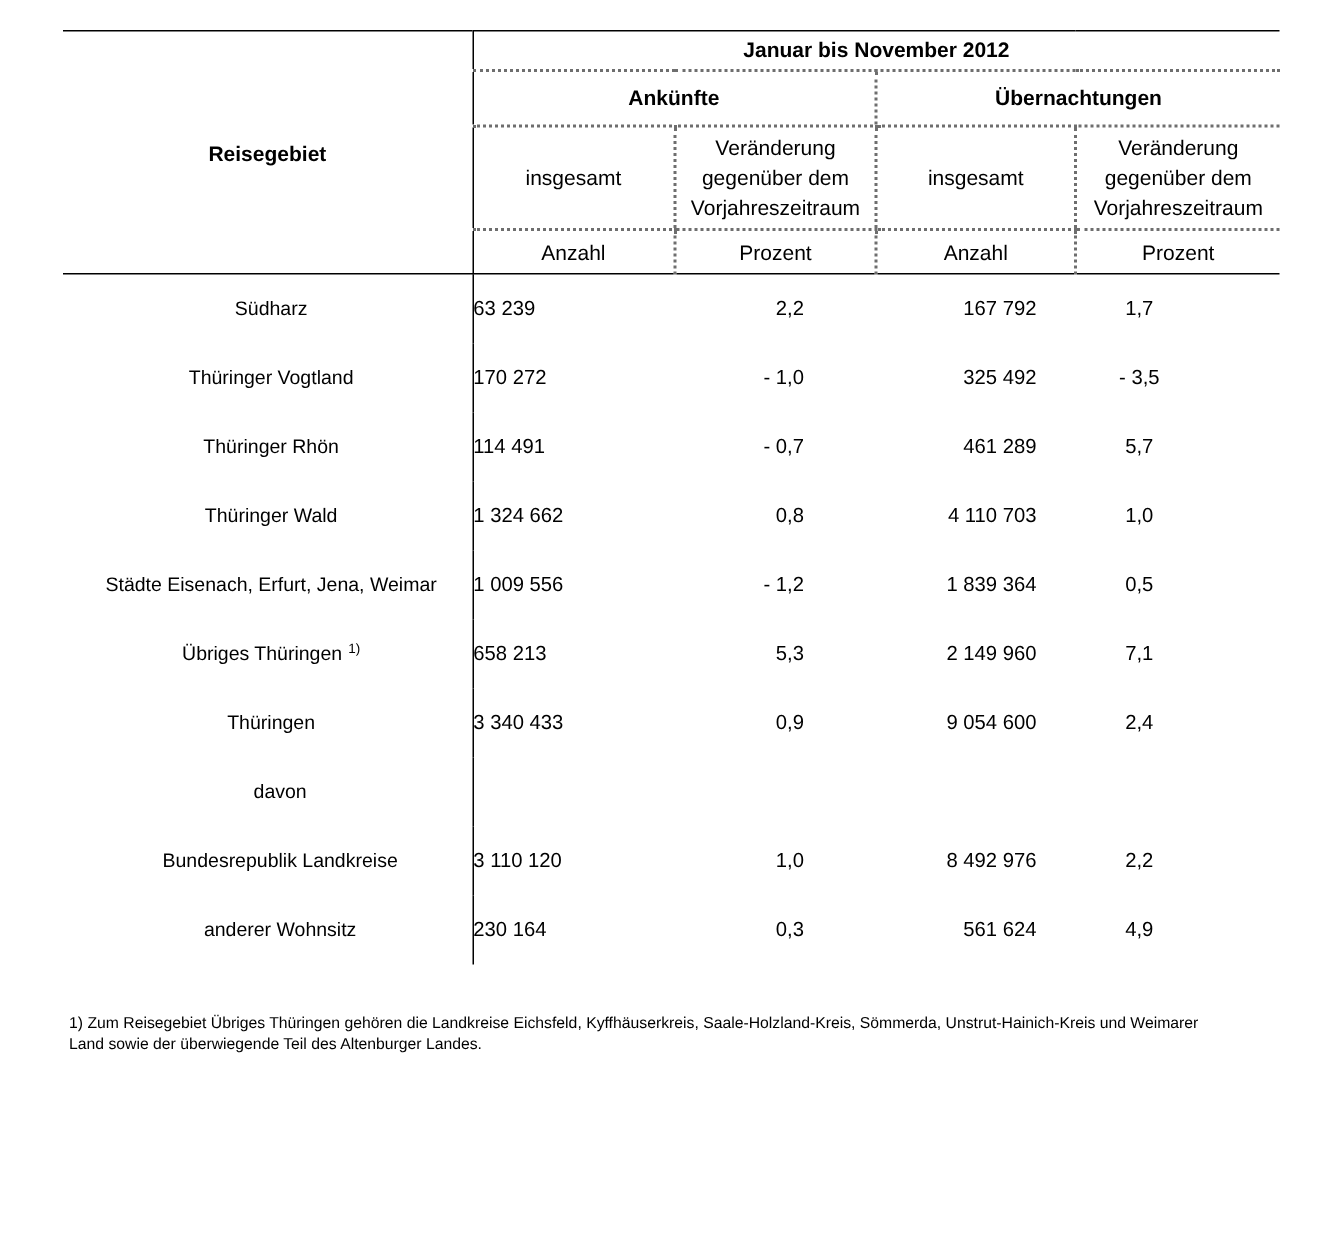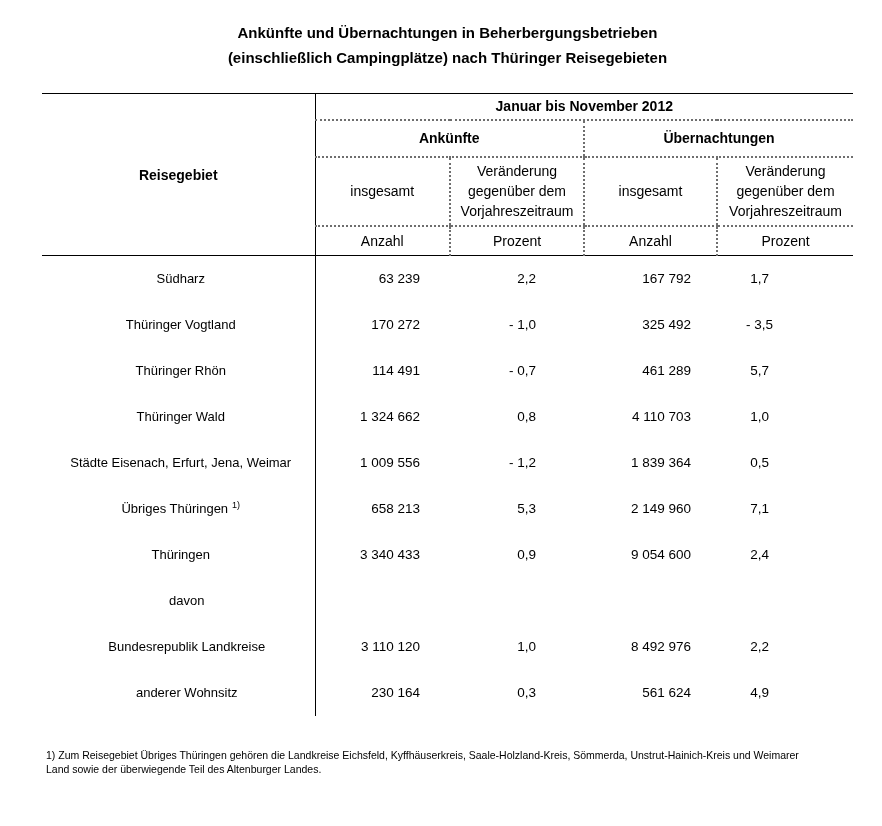--- a/index.html
+++ b/index.html
@@ -50,43 +50,39 @@
   }
   td.label {
     text-align: center;
     padding-left: 5px;
     border-right: 1.5px solid #000;
     white-space: nowrap;
     font-size: 13px;
   }
   tr.indent td.label { padding-left: 17px; }
   tr.bold td { font-weight: normal; }
-  td.n1 { text-align: right; padding-right: 30px; }
+  td.n1 { text-align: left; padding-right: 30px; }
   td.n2 { text-align: right; padding-right: 48px; }
   td.n3 { text-align: right; padding-right: 26px; }
   td.n4 { text-align: center; padding-right: 51px; }
   sup.fn { font-size: 9px; margin-left: 4px; vertical-align: super; line-height: 0; }
 
   .footnote {
     margin: 32px 0 0 46px;
     width: 772px;
     font-size: 10.5px;
     line-height: 14.5px;
     color: #000;
   }
 </style>
 </head>
 <body>
 
 <div class="page">
 
-  <div class="title-block">
-    <div>Ankünfte und Übernachtungen in Beherbergungsbetrieben</div>
-    <div>(einschließlich Campingplätze) nach Thüringer Reisegebieten</div>
-  </div>
 
   <table class="stats">
     <colgroup>
       <col style="width:273px">
       <col style="width:135px">
       <col style="width:134px">
       <col style="width:133px">
       <col style="width:136px">
     </colgroup>
     <thead>

